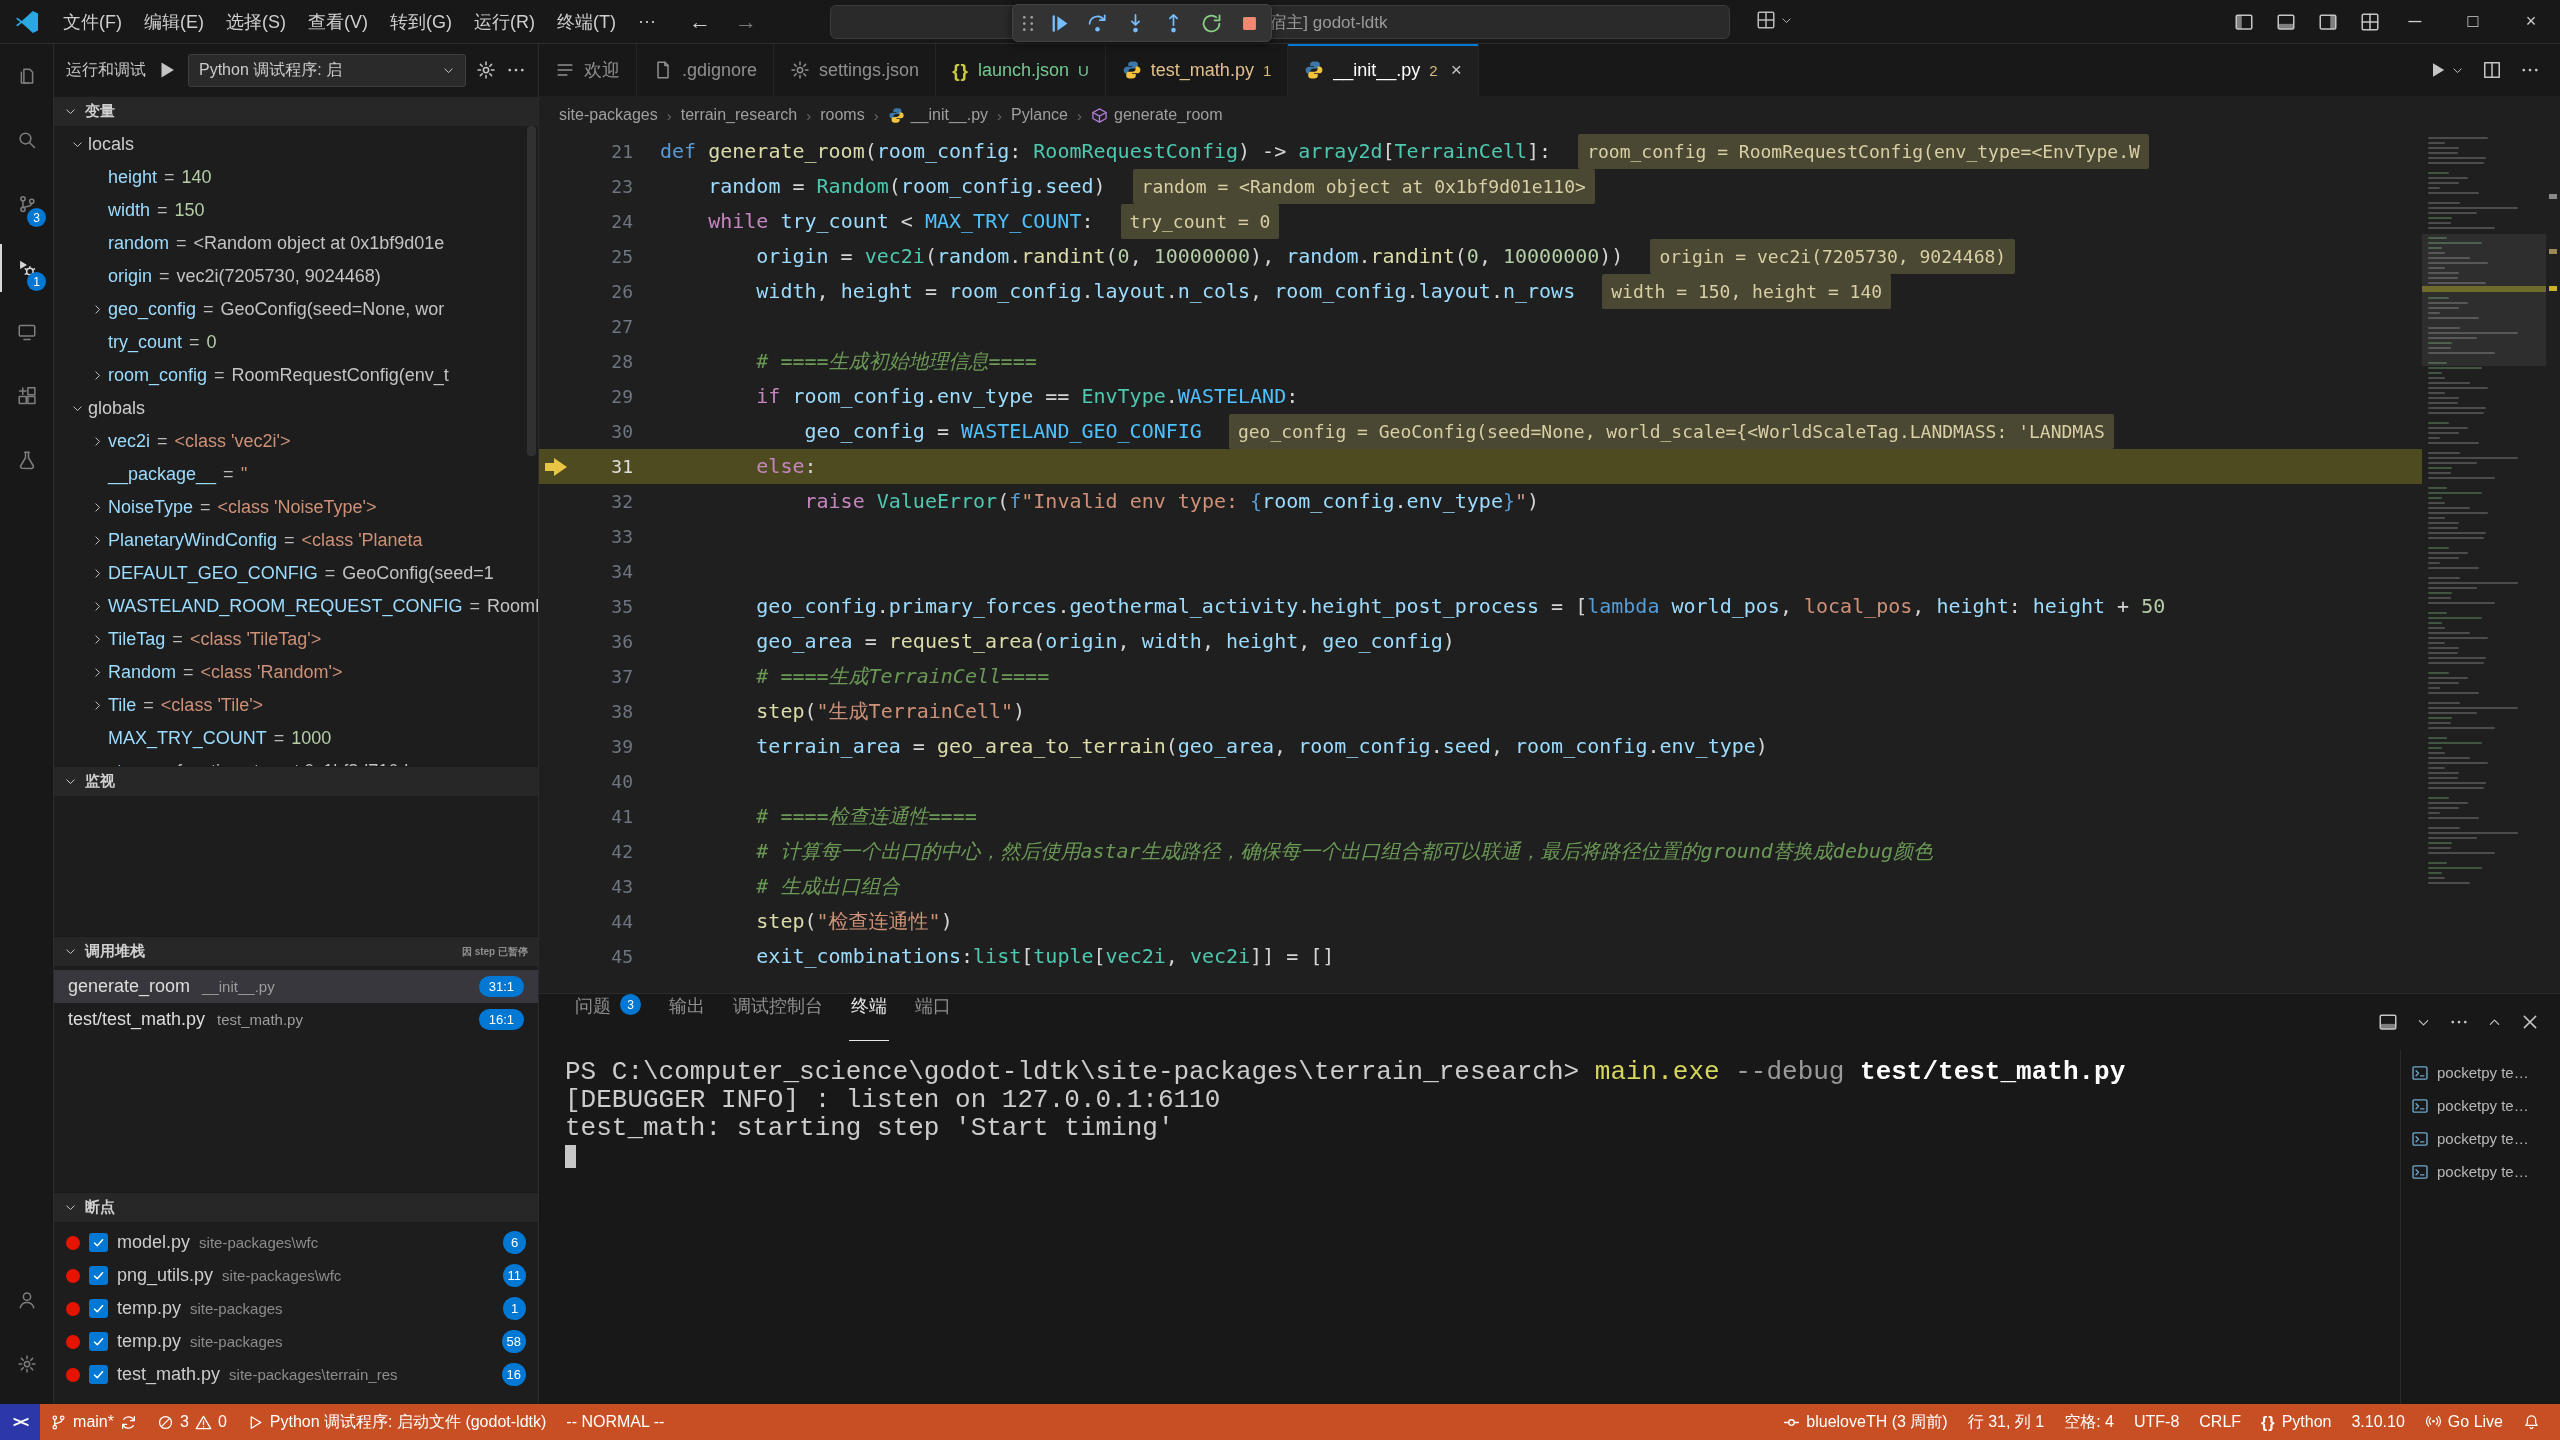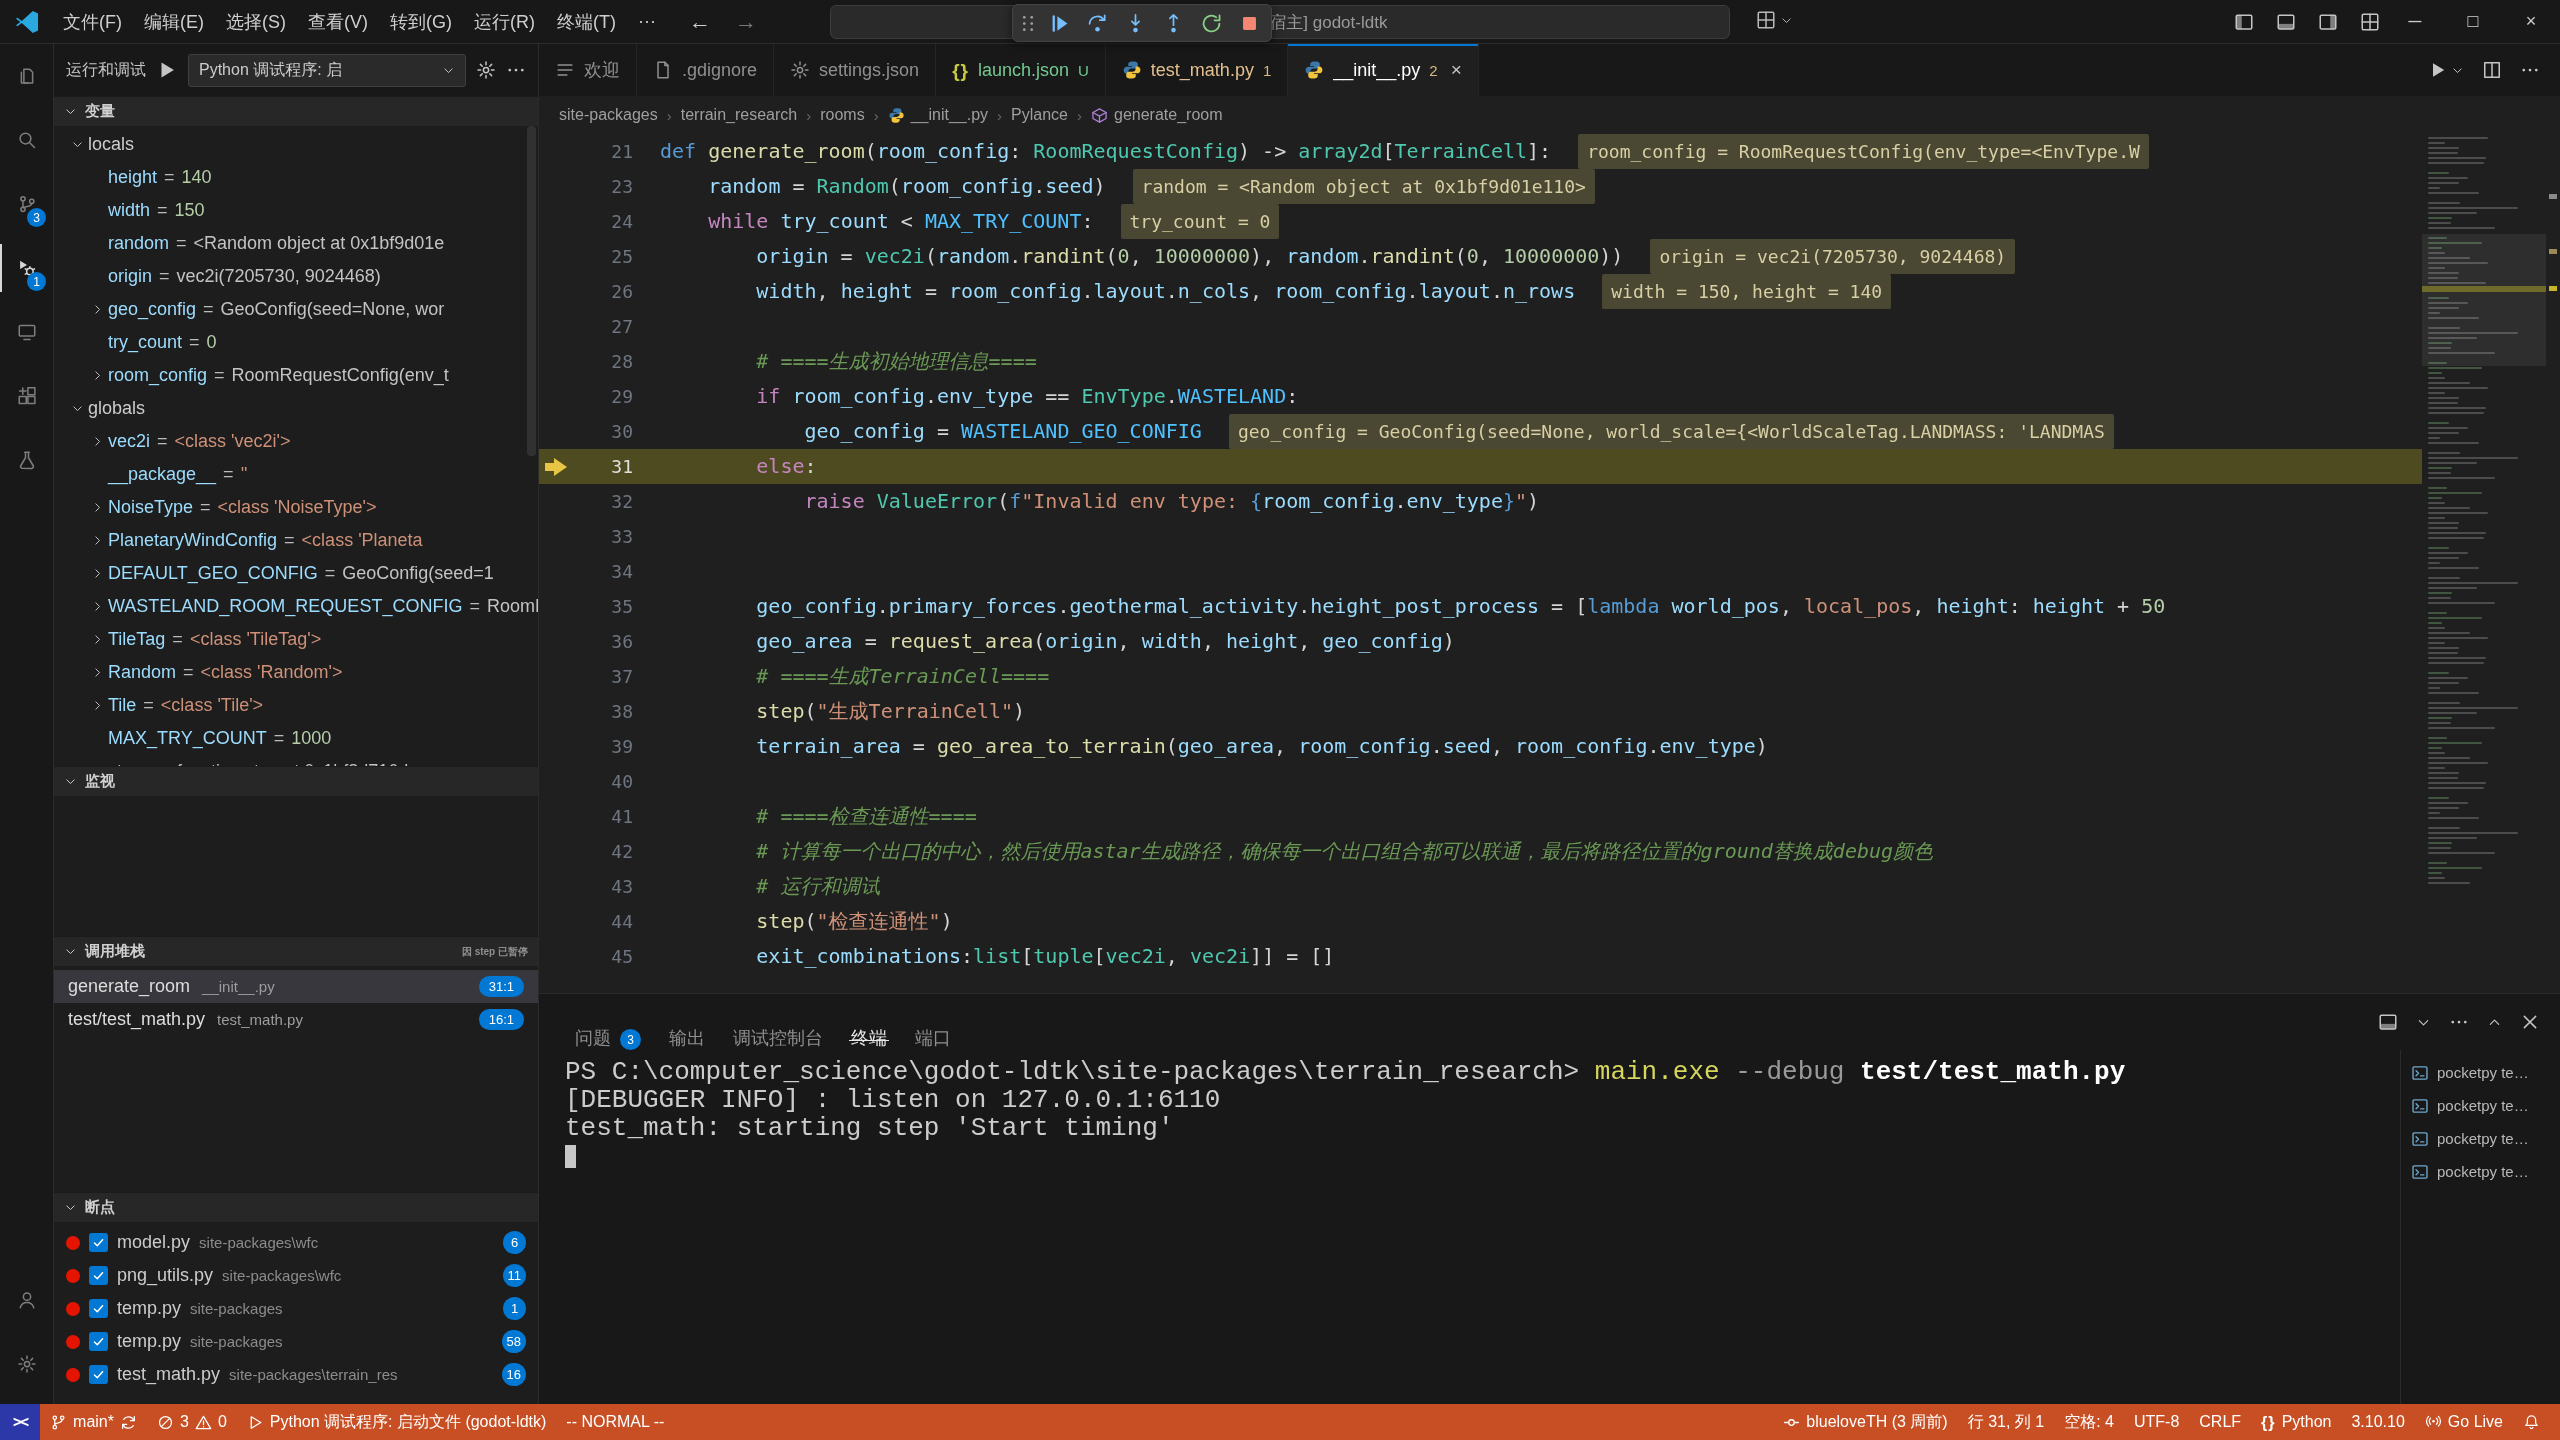--- a/index.html
+++ b/index.html
@@ -119,21 +119,21 @@
   .mm-sp{height:5px}
   .mm-slider{position:absolute;left:0;right:0;top:100px;height:132px;background:rgba(255,255,255,.07)}
   .mm-band{position:absolute;left:0;right:0;top:152px;height:6px;background:#6e6a2a}
   #ruler{position:absolute;right:0;top:0;bottom:0;width:14px;background:#1f1f1f}
   .ruler-mark{position:absolute;left:3px;width:8px;height:5px}
 
   
   #panel{height:411px;flex:none;border-top:1px solid #2b2b2b;background:#181818;display:flex;flex-direction:column}
   #panel-header{height:56px;flex:none;display:flex;align-items:center;padding:0 20px 0 22px}
   #ptabs{display:flex;align-items:center;height:100%}
-  .ptab{display:flex;align-items:flex-end;gap:9px;padding:0 14px;height:100%;font-size:18px;color:#8f8f8f;position:relative;white-space:nowrap}
+  .ptab{display:flex;align-items:flex-start;gap:9px;padding:0 14px;height:100%;font-size:18px;color:#8f8f8f;position:relative;white-space:nowrap}
   .ptab.active{color:#e7e7e7}
   .ptab.active::after{content:'';position:absolute;left:12px;right:12px;bottom:9px;height:1px;background:#e7e7e7}
   .pbadge{background:var(--badge-bg,#0078d4);color:#fff;min-width:21px;height:21px;border-radius:11px;font-size:12px;display:flex;align-items:center;justify-content:center;padding:0 4px}
   #panel-actions{margin-left:auto;display:flex;align-items:center;gap:18px;color:#c5c5c5}
   #panel-body{flex:1;display:flex;min-height:0}
   #terminal{flex:1;min-width:0;padding:8px 0 16px 26px;font-family:Liberation Mono, monospace;font-size:26px;line-height:28px;overflow:hidden}
   .t-pl{color:#cccccc}.t-cmd{color:#d6d65c}.t-dim{color:#9a9a9a}.t-strong{color:#ffffff;font-weight:bold}
   .cursor{display:inline-block;width:11px;height:23px;background:#c7c7c7;vertical-align:middle}
   #term-list{width:160px;flex:none;border-left:1px solid #2b2b2b;padding-top:6px}
   .term-item{height:33px;display:flex;align-items:center;gap:8px;padding:0 10px;font-size:15px;color:#b8b8b8;white-space:nowrap;overflow:hidden}
@@ -828,21 +828,21 @@
             <div class="cl"><span class="glyph"></span><span class="num">33</span><span class="txt"></span></div>
             <div class="cl"><span class="glyph"></span><span class="num">34</span></div>
             <div class="cl"><span class="glyph"></span><span class="num">35</span><span class="txt"><span class="tk-p">        </span><span class="tk-v">geo_config</span><span class="tk-p">.</span><span class="tk-v">primary_forces</span><span class="tk-p">.</span><span class="tk-v">geothermal_activity</span><span class="tk-p">.</span><span class="tk-v">height_post_process</span><span class="tk-p"> = [</span><span class="tk-k">lambda </span><span class="tk-prm">world_pos</span><span class="tk-p">, </span><span class="tk-s">local_pos</span><span class="tk-p">, </span><span class="tk-prm">height</span><span class="tk-p">: </span><span class="tk-v">height</span><span class="tk-p"> + </span><span class="tk-n">50</span></span></div>
             <div class="cl"><span class="glyph"></span><span class="num">36</span><span class="txt"><span class="tk-p">        </span><span class="tk-v">geo_area</span><span class="tk-p"> = </span><span class="tk-f">request_area</span><span class="tk-p">(</span><span class="tk-v">origin</span><span class="tk-p">, </span><span class="tk-v">width</span><span class="tk-p">, </span><span class="tk-v">height</span><span class="tk-p">, </span><span class="tk-v">geo_config</span><span class="tk-p">)</span></span></div>
             <div class="cl"><span class="glyph"></span><span class="num">37</span><span class="txt"><span class="tk-p">        </span><span class="tk-m"># ====生成TerrainCell====</span></span></div>
             <div class="cl"><span class="glyph"></span><span class="num">38</span><span class="txt"><span class="tk-p">        </span><span class="tk-f">step</span><span class="tk-p">(</span><span class="tk-s">"生成TerrainCell"</span><span class="tk-p">)</span></span></div>
             <div class="cl"><span class="glyph"></span><span class="num">39</span><span class="txt"><span class="tk-p">        </span><span class="tk-v">terrain_area</span><span class="tk-p"> = </span><span class="tk-f">geo_area_to_terrain</span><span class="tk-p">(</span><span class="tk-v">geo_area</span><span class="tk-p">, </span><span class="tk-v">room_config</span><span class="tk-p">.</span><span class="tk-v">seed</span><span class="tk-p">, </span><span class="tk-v">room_config</span><span class="tk-p">.</span><span class="tk-v">env_type</span><span class="tk-p">)</span></span></div>
             <div class="cl"><span class="glyph"></span><span class="num">40</span><span class="txt"></span></div>
             <div class="cl"><span class="glyph"></span><span class="num">41</span><span class="txt"><span class="tk-p">        </span><span class="tk-m"># ====检查连通性====</span></span></div>
             <div class="cl"><span class="glyph"></span><span class="num">42</span><span class="txt"><span class="tk-p">        </span><span class="tk-m"># 计算每一个出口的中心，然后使用astar生成路径，确保每一个出口组合都可以联通，最后将路径位置的ground替换成debug颜色</span></span></div>
-            <div class="cl"><span class="glyph"></span><span class="num">43</span><span class="txt"><span class="tk-p">        </span><span class="tk-m"># 运行和调试</span></span></div>
+            <div class="cl"><span class="glyph"></span><span class="num">43</span><span class="txt"><span class="tk-p">        </span><span class="tk-m"># 生成出口组合</span></span></div>
             <div class="cl"><span class="glyph"></span><span class="num">44</span><span class="txt"><span class="tk-p">        </span><span class="tk-f">step</span><span class="tk-p">(</span><span class="tk-s">"检查连通性"</span><span class="tk-p">)</span></span></div>
             <div class="cl"><span class="glyph"></span><span class="num">45</span><span class="txt"><span class="tk-p">        </span><span class="tk-v">exit_combinations</span><span class="tk-p">:</span><span class="tk-t">list</span><span class="tk-p">[</span><span class="tk-t">tuple</span><span class="tk-p">[</span><span class="tk-t">vec2i</span><span class="tk-p">, </span><span class="tk-t">vec2i</span><span class="tk-p">]] = []</span></span></div>
           </div>
         <div id="minimap">
           <div id="minimap-lines">
               <div class="mm-line" style="width:59.8px"></div>
               <div class="mm-line" style="width:17.1px"></div>
               <div class="mm-line" style="width:31.099999999999998px"></div>
               <div class="mm-line" style="width:30.4px"></div>
               <div class="mm-line" style="width:58.4px"></div>

